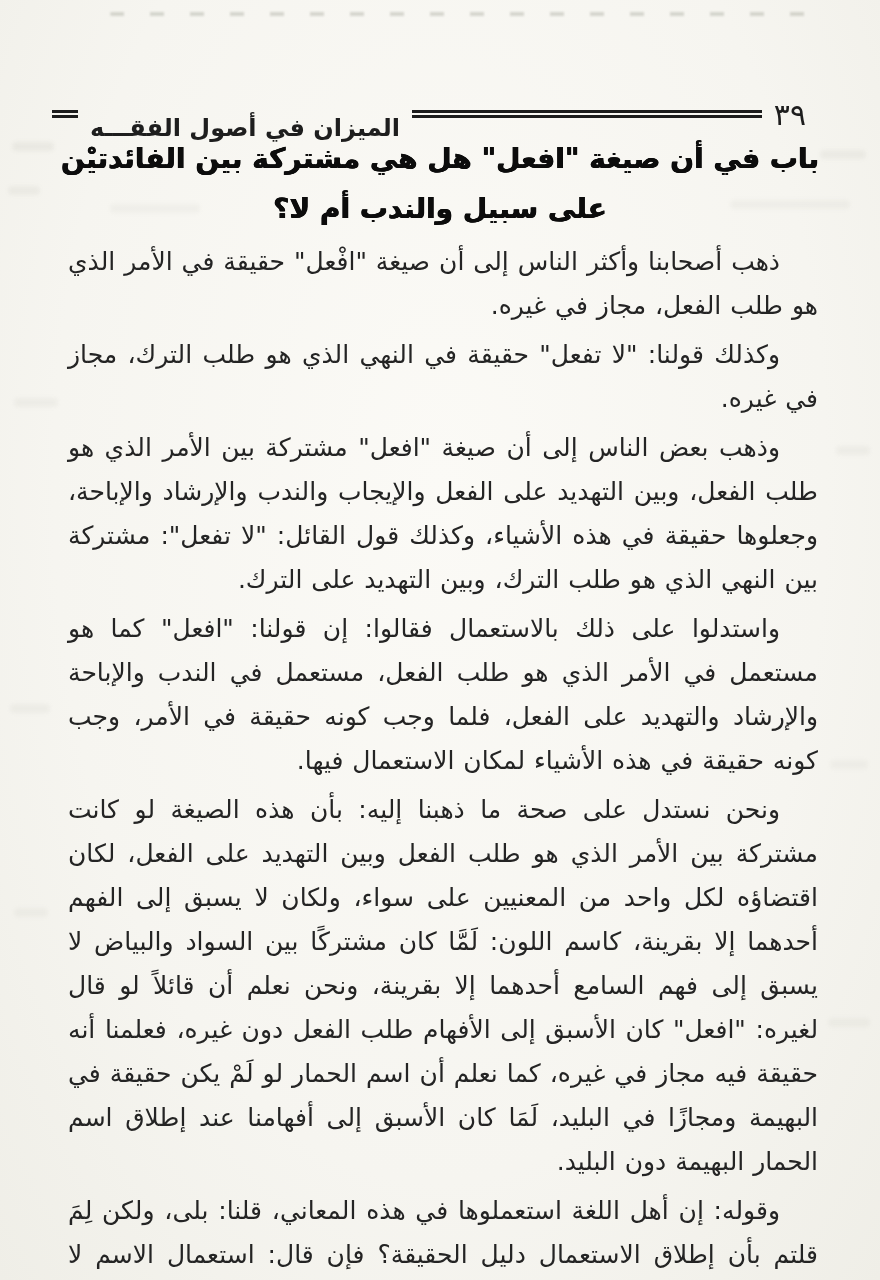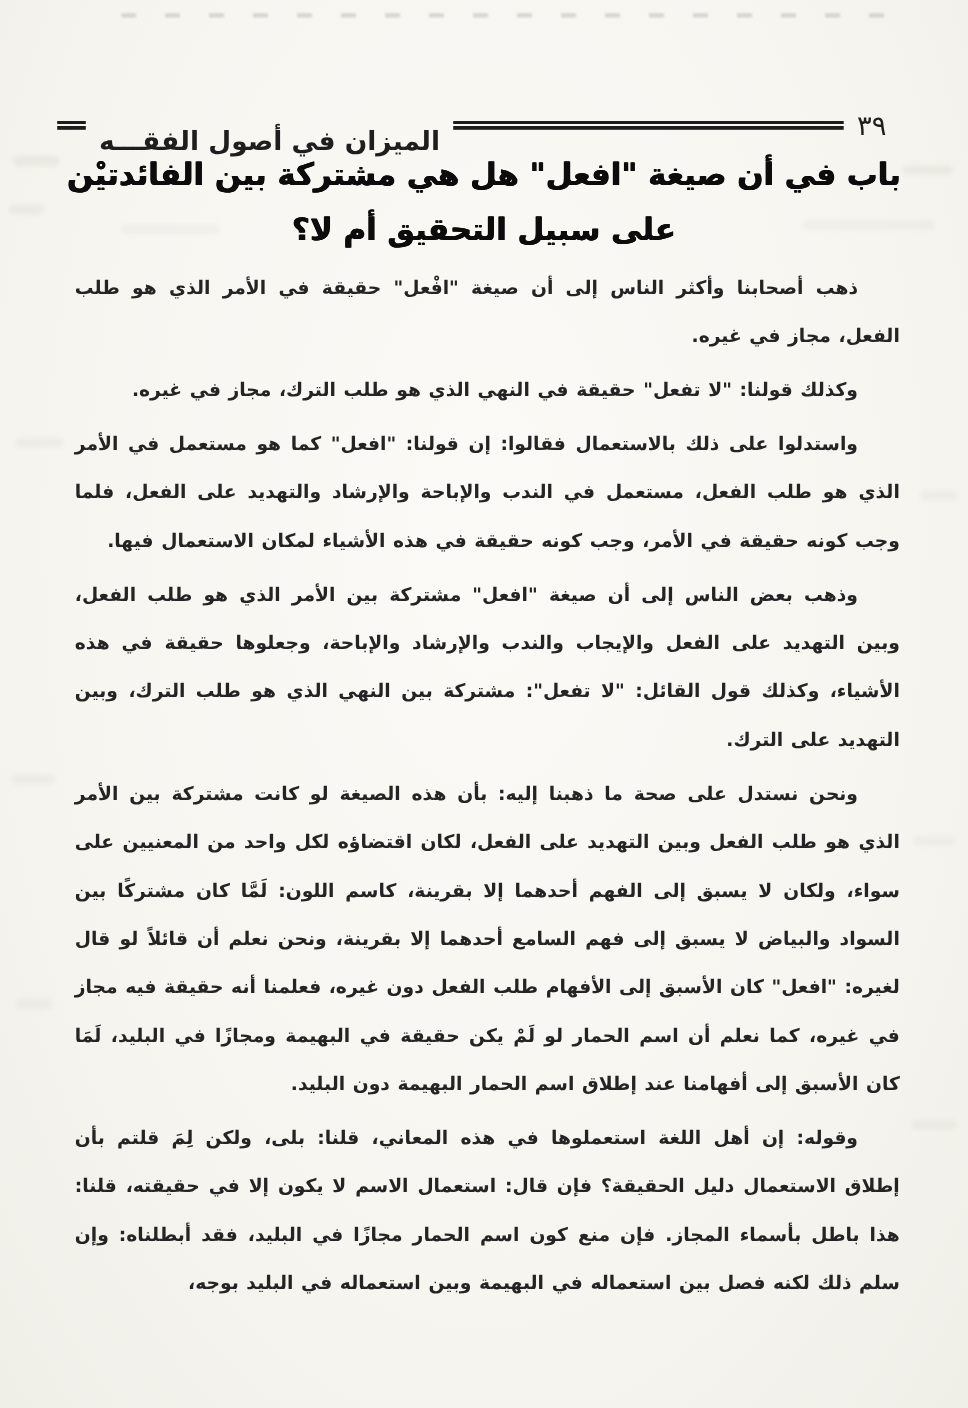--- a/index.html
+++ b/index.html
@@ -43,21 +43,21 @@
     right: 0;
     left: 0;
     padding-right: 74px;
     padding-left: 52px;
     display: flex;
     align-items: center;
     gap: 12px;
     direction: rtl;
   }
   .page-num {
-    font-size: 25px;
+    font-size: 30px;
     color: #1d1d1d;
     white-space: nowrap;
     letter-spacing: 2px;
   }
   .rule {
     height: 8px;
     background: linear-gradient(to bottom,
       #1c1c1c 0 3px,
       rgba(0,0,0,0) 3px 5px,
       #1c1c1c 5px 8px);
@@ -94,27 +94,26 @@
   
   .body-text {
     position: absolute;
     top: 240px;
     right: 62px;
     left: 68px;
     direction: rtl;
   }
   .body-text p {
     margin: 0 0 5px 0;
-    font-size: 17px;
+    font-size: 25px;
     line-height: 44px;
     text-align: justify;
     text-indent: 38px;
     color: #242424;
     word-spacing: 1px;
-    font-weight: bold;
   }
 </style>
 </head>
 <body>
 
 <div class="page">
 
   <div class="bleed">
     <span class="smudge dotted" style="top:12px; right:60px; width:710px;"></span>
     <span class="smudge" style="top:142px; left:12px; width:42px; opacity:.8;"></span>
@@ -132,25 +131,25 @@
 
   <header class="page-header">
     <span class="page-num">٣٩</span>
     <span class="rule rule-long"></span>
     <span class="book-title">الميزان في أصول الفقـــه</span>
     <span class="rule rule-short"></span>
   </header>
 
   <h1 class="chapter-title">
     <span class="line">باب في أن صيغة "افعل" هل هي مشتركة بين الفائدتيْن</span>
-    <span class="line">على سبيل التحقيق أم لا؟</span>
+    <span class="line">على سبيل والندب أم لا؟</span>
   </h1>
 
   <main class="body-text">
     <p>ذهب أصحابنا وأكثر الناس إلى أن صيغة "افْعل" حقيقة في الأمر الذي هو طلب الفعل، مجاز في غيره.</p>
     <p>وكذلك قولنا: "لا تفعل" حقيقة في النهي الذي هو طلب الترك، مجاز في غيره.</p>
+    <p>وذهب بعض الناس إلى أن صيغة "افعل" مشتركة بين الأمر الذي هو طلب الفعل، وبين التهديد على الفعل والإيجاب والندب والإرشاد والإباحة، وجعلوها حقيقة في هذه الأشياء، وكذلك قول القائل: "لا تفعل": مشتركة بين النهي الذي هو طلب الترك، وبين التهديد على الترك.</p>
     <p>واستدلوا على ذلك بالاستعمال فقالوا: إن قولنا: "افعل" كما هو مستعمل في الأمر الذي هو طلب الفعل، مستعمل في الندب والإباحة والإرشاد والتهديد على الفعل، فلما وجب كونه حقيقة في الأمر، وجب كونه حقيقة في هذه الأشياء لمكان الاستعمال فيها.</p>
-    <p>وذهب بعض الناس إلى أن صيغة "افعل" مشتركة بين الأمر الذي هو طلب الفعل، وبين التهديد على الفعل والإيجاب والندب والإرشاد والإباحة، وجعلوها حقيقة في هذه الأشياء، وكذلك قول القائل: "لا تفعل": مشتركة بين النهي الذي هو طلب الترك، وبين التهديد على الترك.</p>
     <p>ونحن نستدل على صحة ما ذهبنا إليه: بأن هذه الصيغة لو كانت مشتركة بين الأمر الذي هو طلب الفعل وبين التهديد على الفعل، لكان اقتضاؤه لكل واحد من المعنيين على سواء، ولكان لا يسبق إلى الفهم أحدهما إلا بقرينة، كاسم اللون: لَمَّا كان مشتركًا بين السواد والبياض لا يسبق إلى فهم السامع أحدهما إلا بقرينة، ونحن نعلم أن قائلاً لو قال لغيره: "افعل" كان الأسبق إلى الأفهام طلب الفعل دون غيره، فعلمنا أنه حقيقة فيه مجاز في غيره، كما نعلم أن اسم الحمار لو لَمْ يكن حقيقة في البهيمة ومجازًا في البليد، لَمَا كان الأسبق إلى أفهامنا عند إطلاق اسم الحمار البهيمة دون البليد.</p>
     <p>وقوله: إن أهل اللغة استعملوها في هذه المعاني، قلنا: بلى، ولكن لِمَ قلتم بأن إطلاق الاستعمال دليل الحقيقة؟ فإن قال: استعمال الاسم لا يكون إلا في حقيقته، قلنا: هذا باطل بأسماء المجاز. فإن منع كون اسم الحمار مجازًا في البليد، فقد أبطلناه: وإن سلم ذلك لكنه فصل بين استعماله في البهيمة وبين استعماله في البليد بوجه،</p>
   </main>
 
 </div>
 
 </body></html>

